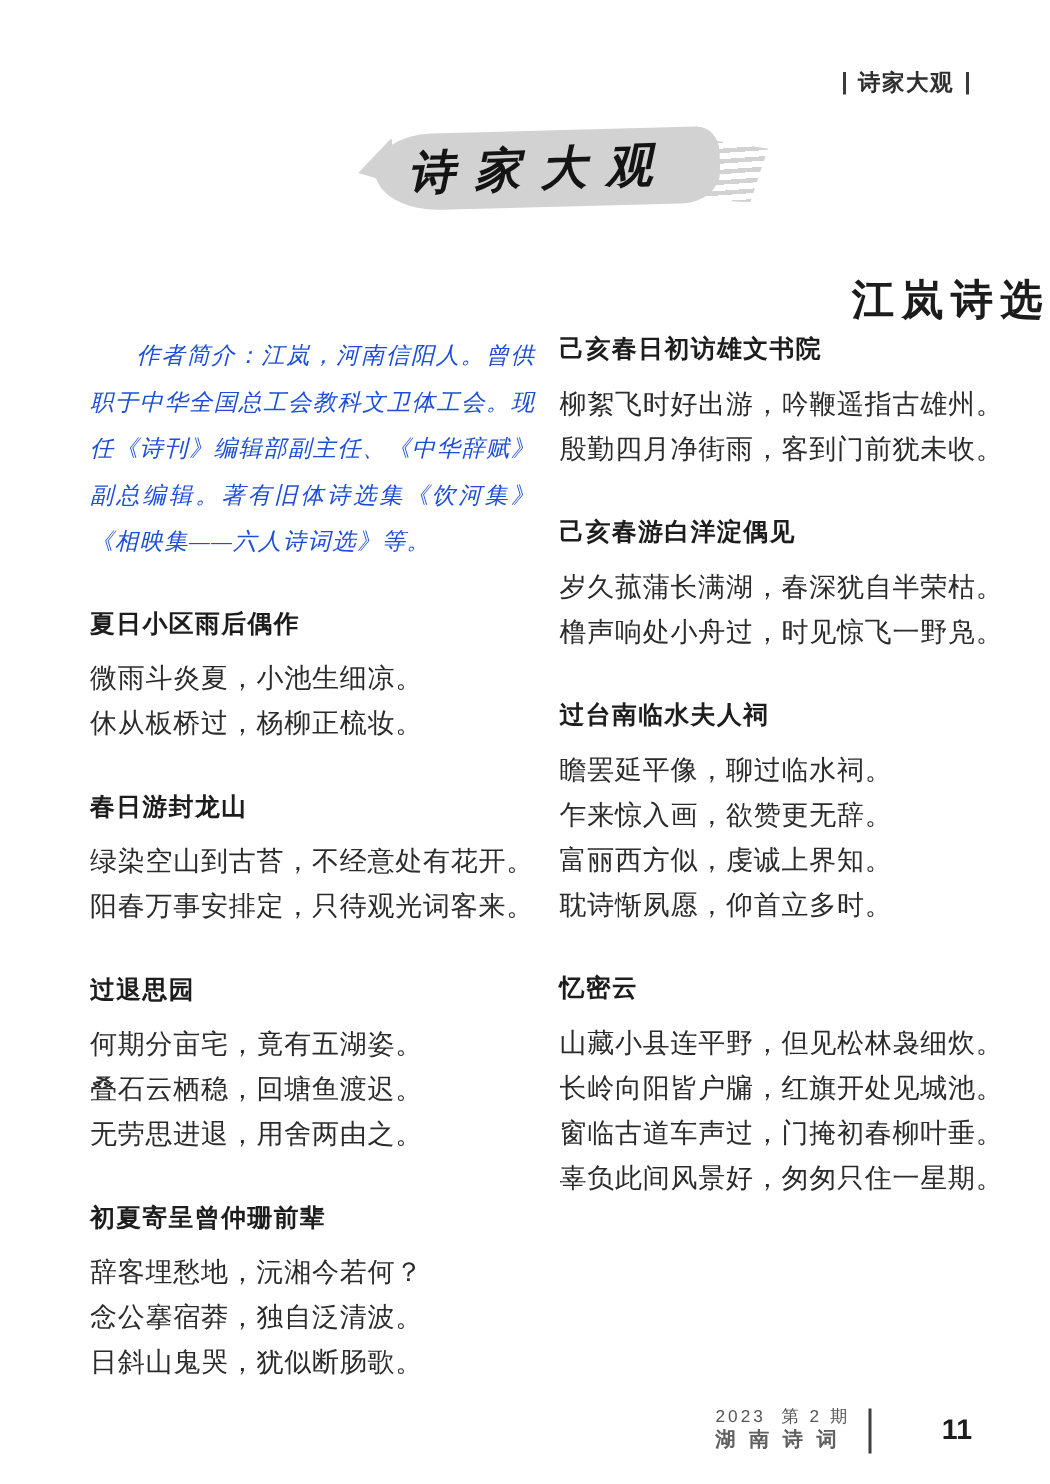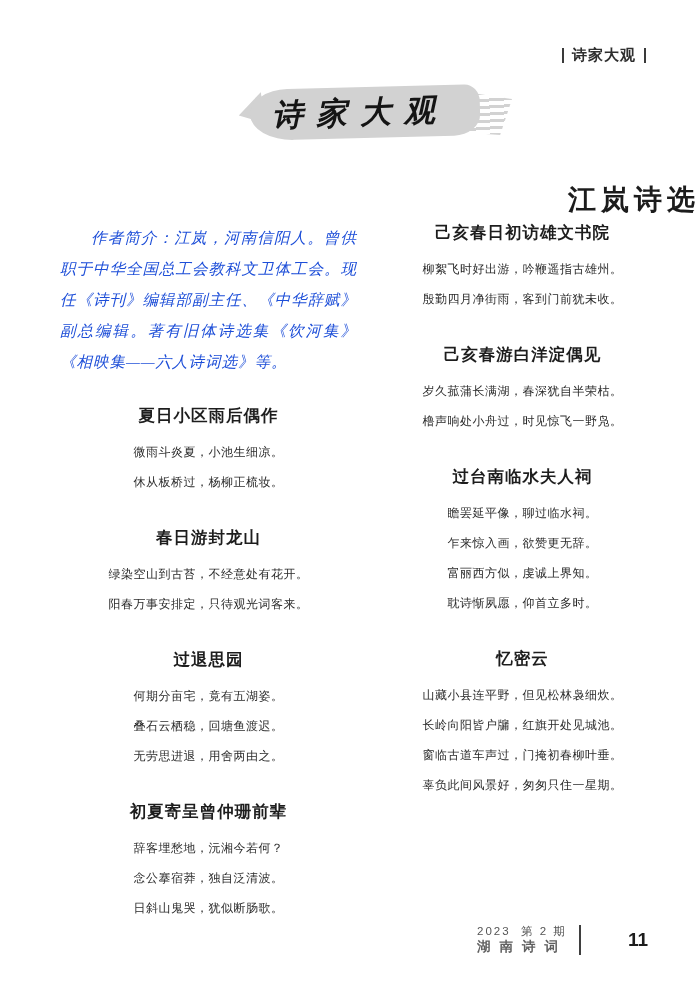--- a/index.html
+++ b/index.html
@@ -47,26 +47,26 @@
   .columns{
     position:absolute;top:222px;left:60px;right:28px;
     display:flex;gap:16px;
   }
   .col{flex:1;}
   .col-left{max-width:297px;}
   .author-intro{
     font-style:italic;font-size:15.5px;line-height:31px;letter-spacing:1px;
     text-align:justify;text-indent:2em;color:#1d4ed8;margin:0 0 28px 0;
   }
-  .poem{margin:0 0 30px 0;text-align:center;}
+  .poem{margin:0 0 30px 0;}
   .poem-title{font-size:16.5px;font-weight:bold;margin:0 0 10px 0;letter-spacing:1px;color:#1d1d1d;}
-  .poem-line{font-size:12px;line-height:30px;margin:0;letter-spacing:0.5px;color:#2b2b2b;white-space:nowrap;}
+  .poem-line{font-size:18px;line-height:30px;margin:0;letter-spacing:0.5px;color:#2b2b2b;white-space:nowrap;}
   
   .footer{
-    position:absolute;right:52px;bottom:34px;
+    position:absolute;right:52px;bottom:20px;
     display:flex;align-items:center;gap:12px;
   }
   .footer-journal-block{text-align:center;color:#5a5a5a;}
   .footer-issue{
     font-family:"Liberation Sans","DejaVu Sans",sans-serif;
     font-size:11.5px;letter-spacing:2px;line-height:14px;color:#555;
   }
   .footer-journal{
     font-family:"DejaVu Serif","Liberation Serif",serif;
     font-weight:bold;font-size:13.5px;letter-spacing:9px;

